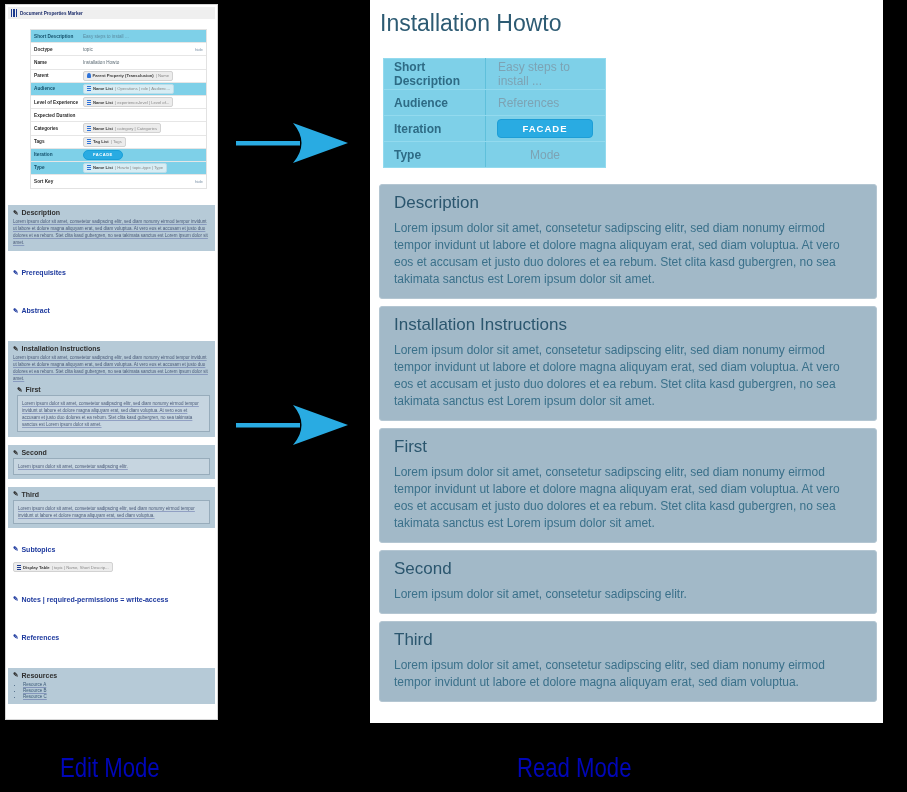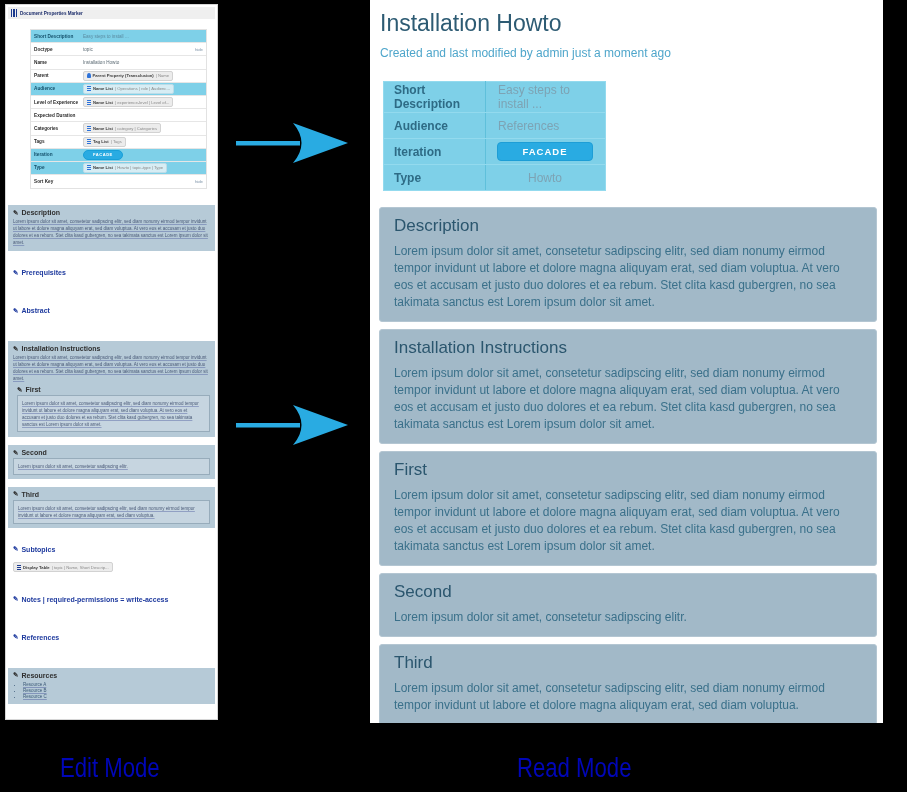--- a/index.html
+++ b/index.html
@@ -306,39 +306,38 @@
 </svg>
 <svg class="arrow a2" width="112" height="42" viewBox="0 0 112 42">
   <g fill="#29abe2">
     <rect x="0" y="19" width="64" height="4.5"></rect>
     <path d="M112,21 L57,1 Q74,21 57,41 Z"></path>
   </g>
 </svg>
 
 <div class="read-panel">
   <h1 class="r-title">Installation Howto</h1>
-  <div class="r-byline">Created and last modified by admin just a moment ago</div>
 
   <table class="r-table">
     <tbody>
         <tr>
       <td class="lbl">Short Description</td>
       <td class="val">Easy steps to install ...</td>
     </tr>
     <tr>
       <td class="lbl">Audience</td>
       <td class="val">References</td>
     </tr>
     <tr>
       <td class="lbl">Iteration</td>
       <td class="val center"><span class="r-btn">FACADE</span></td>
     </tr>
     <tr>
       <td class="lbl">Type</td>
-      <td class="val center">Howto</td>
+      <td class="val center">Mode</td>
     </tr>
   </tbody>
     </table>
 
   <div class="r-sections">
     <div class="r-section">
       <h2 class="r-head">Description</h2>
       <p class="r-body">Lorem ipsum dolor sit amet, consetetur sadipscing elitr, sed diam nonumy eirmod tempor invidunt ut labore et dolore magna aliquyam erat, sed diam voluptua. At vero eos et accusam et justo duo dolores et ea rebum. Stet clita kasd gubergren, no sea takimata sanctus est Lorem ipsum dolor sit amet.</p>
     </div>
     <div class="r-section">

